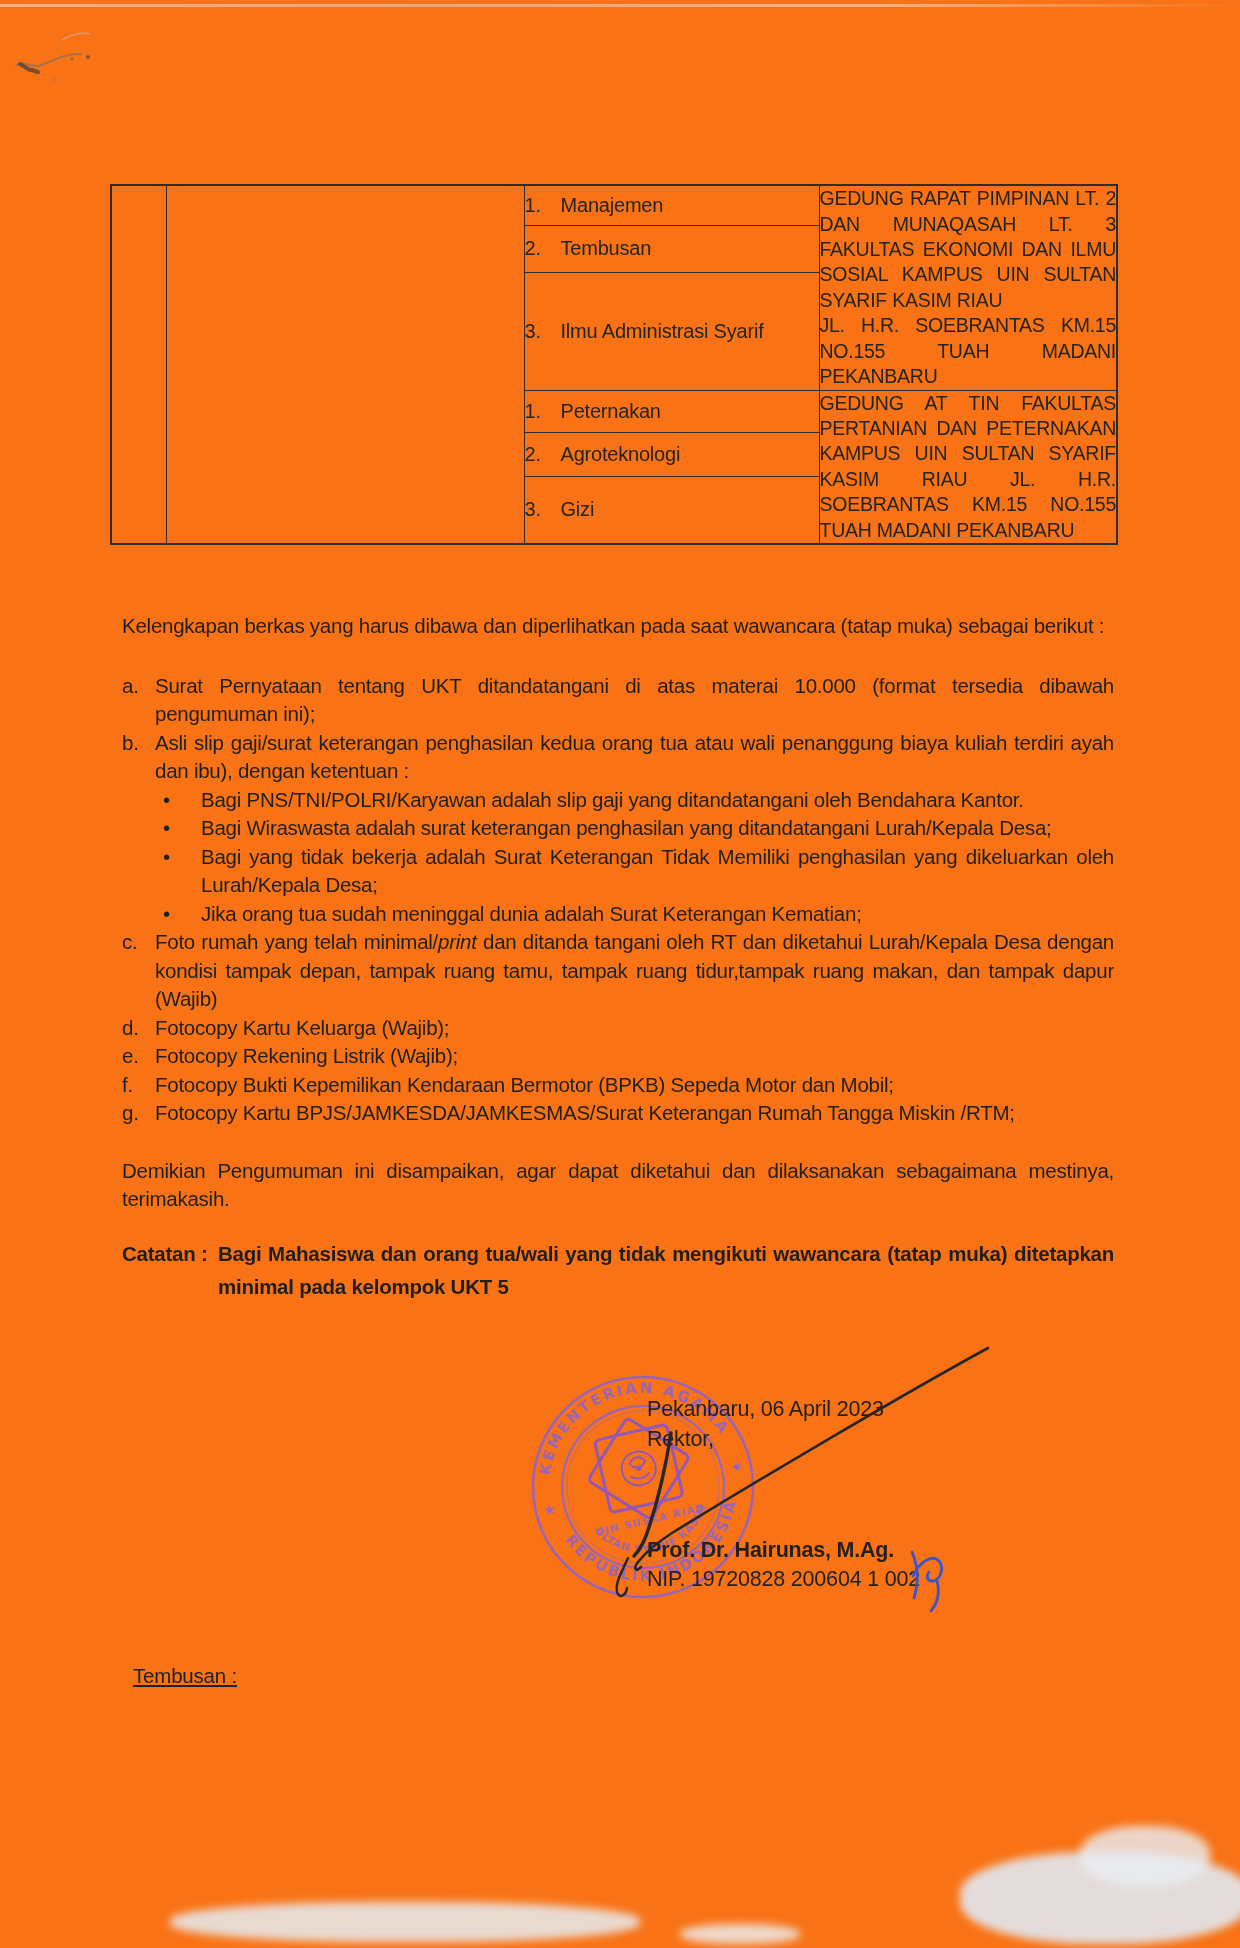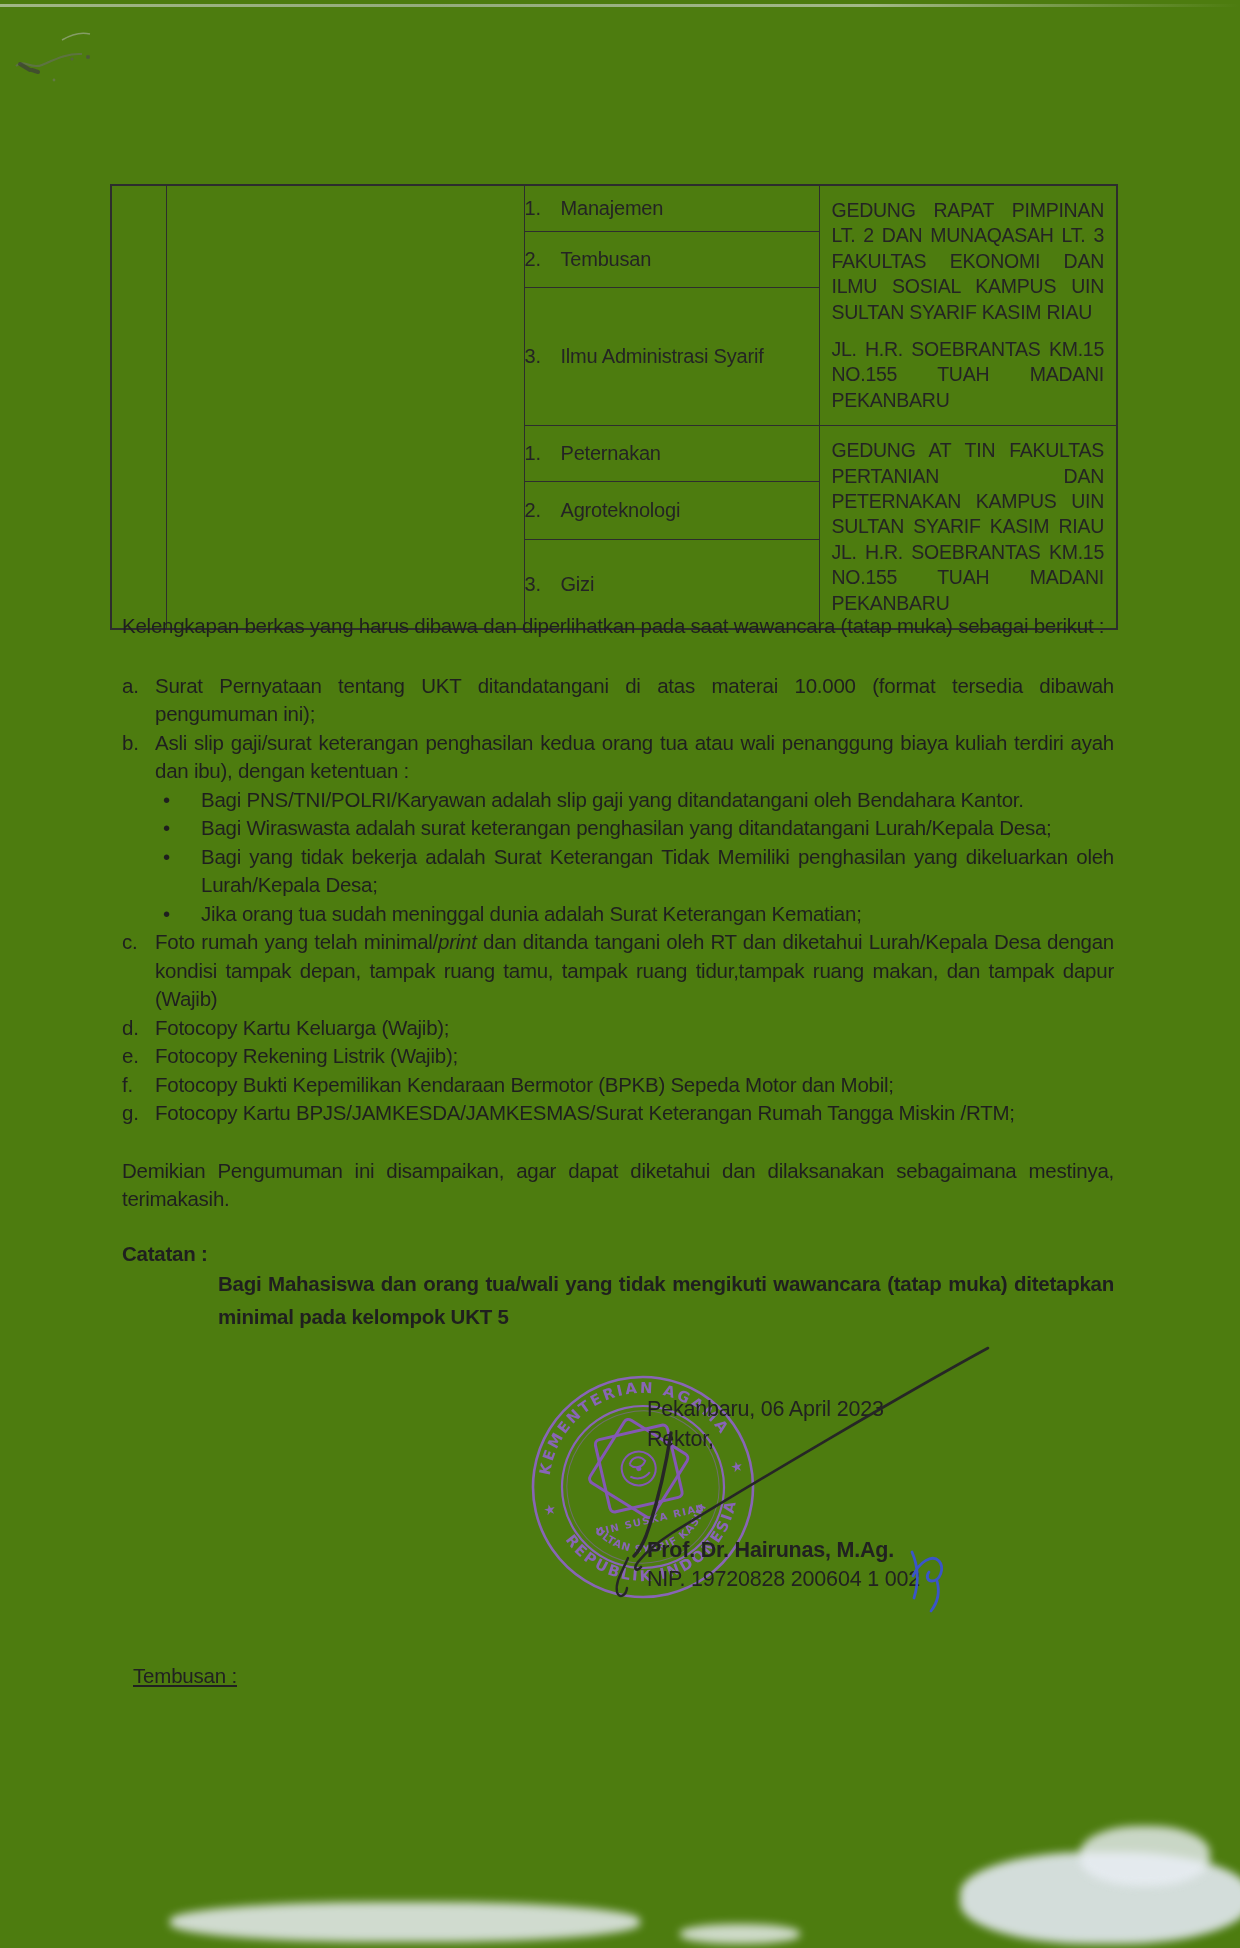--- a/index.html
+++ b/index.html
@@ -1,46 +1,46 @@
 <!DOCTYPE html>
 <html><head>
 <meta charset="utf-8">
 <style>
   html,body{margin:0;padding:0;background:#ffffff;}
   .page{
-    position:relative;width:1240px;height:1948px;background:#4d7c0f;
+    position:relative;width:1240px;height:1948px;background:#f97316;
     font-family:"Liberation Sans",sans-serif;color:#212121;overflow:hidden;
   }
   
   .top-streak{position:absolute;left:0;top:4px;width:100%;height:3px;opacity:.55;
     background:linear-gradient(90deg,#e6e6e6,#ced2d6 35%,#e9eaeb 70%,rgba(255,255,255,0));}
   
   table.prog{position:absolute;left:110px;top:184px;width:1006px;height:357px;
     border-collapse:collapse;table-layout:fixed;border:2.2px solid #2d2d2d;}
   table.prog td{border:1.6px solid #2d2d2d;padding:0;vertical-align:middle;}
   td.progcell{padding-left:18px;font-size:20px;letter-spacing:-.2px;color:#242424;}
   .pnum{display:inline-block;width:36px;}
   td.loc{vertical-align:top;padding:6px 10px 2px 10px;font-size:19.5px;line-height:25.4px;
     letter-spacing:-.25px;text-align:justify;color:#242424;}
-  td.loc p{margin:12px;text-align:justify;}
+  td.loc p{margin:0;text-align:justify;}
   
   .content{position:absolute;left:122px;top:612px;width:992px;font-size:20.5px;
     line-height:28.5px;letter-spacing:-.25px;color:#1f1f1f;}
   .content p{margin:0;text-align:justify;}
   .intro{margin-bottom:31px !important;}
   .req{display:flex;}
   .req .m{flex:0 0 33px;}
   .req .t{flex:1;text-align:justify;}
   .bul{display:flex;margin-left:35px;}
   .bul .g{flex:0 0 38px;padding-left:6px;}
   .bul .t{flex:1;text-align:justify;}
   .closing{margin-top:29px !important;}
   .note{display:flex;margin-top:23px;line-height:33px;font-weight:bold;}
   .note .nl{flex:0 0 96px;}
-  .note .nt{flex:1;text-align:justify;margin-top:30px;}
+  .note .nt{flex:1;text-align:justify;}
   
   .sig{position:absolute;left:647px;font-size:21.5px;letter-spacing:-.2px;z-index:2;}
   .sig.name{font-weight:bold;}
   svg.stamp-layer{position:absolute;left:500px;top:1330px;z-index:1;}
   svg.pen-layer{position:absolute;left:500px;top:1330px;z-index:3;}
   .tembusan{position:absolute;left:122px;top:1650px;font-size:20.5px;line-height:30px;letter-spacing:-.2px;}
   .tembusan div{margin:11px;text-decoration:underline;}
   
   .smudge{position:absolute;filter:blur(4px);border-radius:45%;}
   svg.scribble{position:absolute;left:2px;top:18px;z-index:1;}

